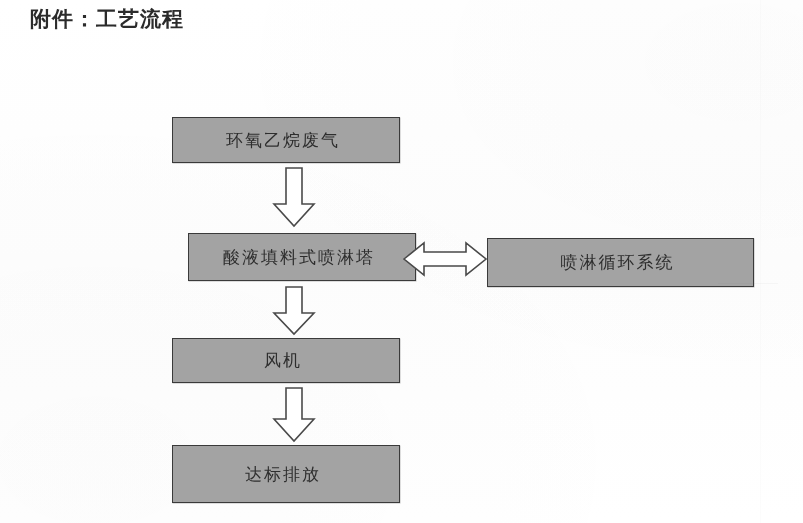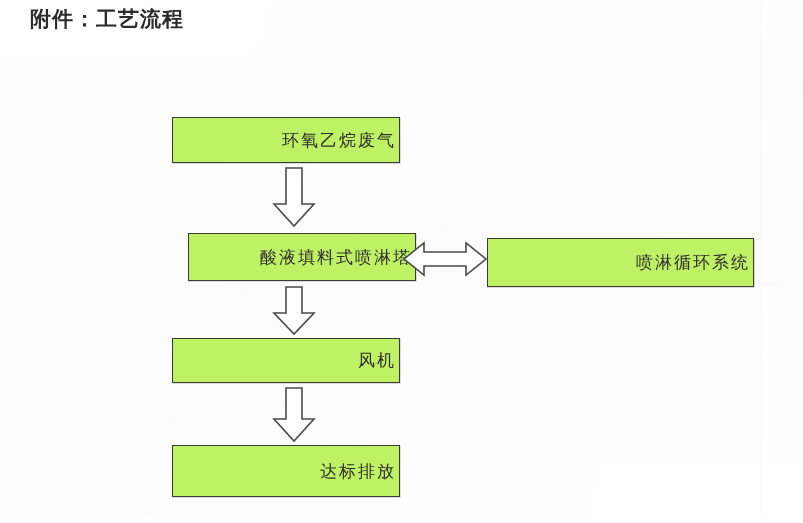--- a/index.html
+++ b/index.html
@@ -36,24 +36,24 @@
     color: #2b2b2b;
     font-family: "DejaVu Serif", "Liberation Serif", serif;
     font-weight: 600;
     white-space: nowrap;
   }
 
   .node {
     position: absolute;
     box-sizing: border-box;
     border: 1.6px solid #3a3a3a;
-    background: #bef264;
+    background: #a3a3a3;
     display: flex;
     align-items: center;
-    justify-content: flex-end;
+    justify-content: center;
     color: #2e2e2e;
     font-family: Liberation Serif, serif;
     font-size: 17px;
     letter-spacing: 2px;
     box-shadow: 0.5px 0.5px 0 rgba(70,70,70,0.35);
   }
   .node .node-label {
     display: block;
     transform: translateX(-3px);
     white-space: nowrap;
@@ -112,20 +112,20 @@
   <div class="node" style="left:172px; top:338px; width:228px; height:45px;">
     <span class="node-label">风机</span>
   </div>
 
   <div class="arrow" style="left:262px; top:386px; width:64px; height:58px;">
     <svg width="64" height="58" viewBox="0 0 64 58">
       <polygon points="24,2 40,2 40,33 52,33 32,55 12,33 24,33" fill="#ffffff" stroke="#4a4a4a" stroke-width="1.6" stroke-linejoin="miter"></polygon>
     </svg>
   </div>
 
-  <div class="node" style="left:172px; top:445px; width:228px; height:52px;">
+  <div class="node" style="left:172px; top:445px; width:228px; height:58px;">
     <span class="node-label">达标排放</span>
   </div>
 
   <div class="speck" style="left:718px; top:283px; width:60px; height:1px; opacity:.25;"></div>
   <div class="speck" style="left:760px; top:0px; width:1px; height:523px; opacity:.10;"></div>
 
 </div>
 
 </body></html>

